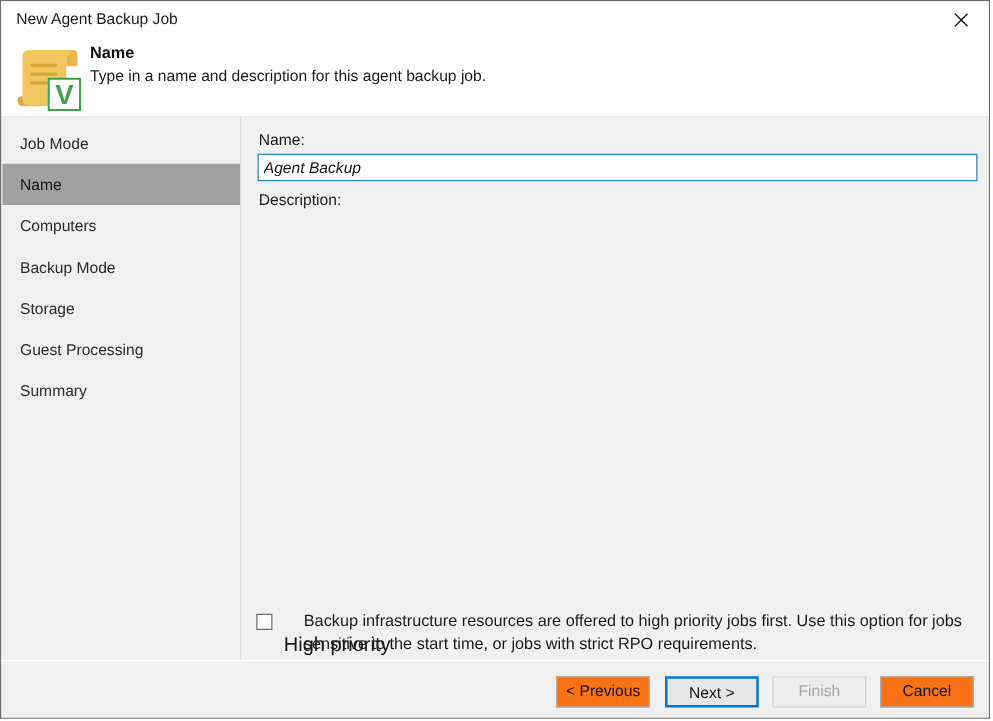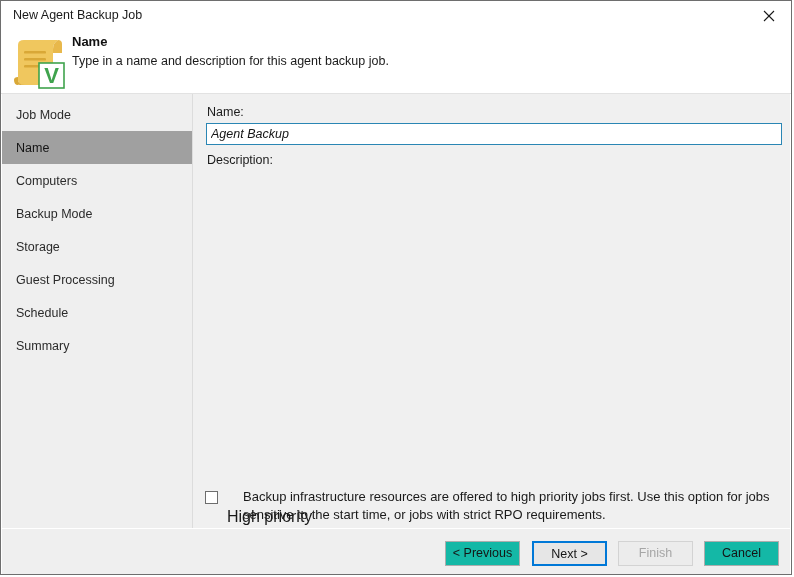--- a/index.html
+++ b/index.html
@@ -232,21 +232,21 @@
     background: #ffffff;
   }
   .dlg-button {
     position: absolute;
     top: 12px;
     width: 75px;
     height: 25px;
     font-family: "Liberation Sans", sans-serif;
     font-size: 12.5px;
     color: #151515;
-    background: #14b8a6;
+    background: #f97316;
     border: 1px solid #adadad;
     box-sizing: border-box;
     cursor: default;
     padding: 0;
     line-height: 23px;
     text-align: center;
   }
   .dlg-button.default {
     border: 2px solid #0078d7;
     background: #e6e6e6;
@@ -313,23 +313,20 @@
       <div class="nav-item">
         <span>Backup Mode</span>
       </div>
       <div class="nav-item">
         <span>Storage</span>
       </div>
       <div class="nav-item">
         <span>Guest Processing</span>
       </div>
       <div class="nav-item">
-        <span>Schedule</span>
-      </div>
-      <div class="nav-item">
         <span>Summary</span>
       </div>
     </div>
   </div>
   <div id="sidebar-divider"></div>
 
   <div id="main">
     <div class="field-label" id="label-name">Name:</div>
     <input id="name-input" type="text" value="Agent Backup" style="">
 

